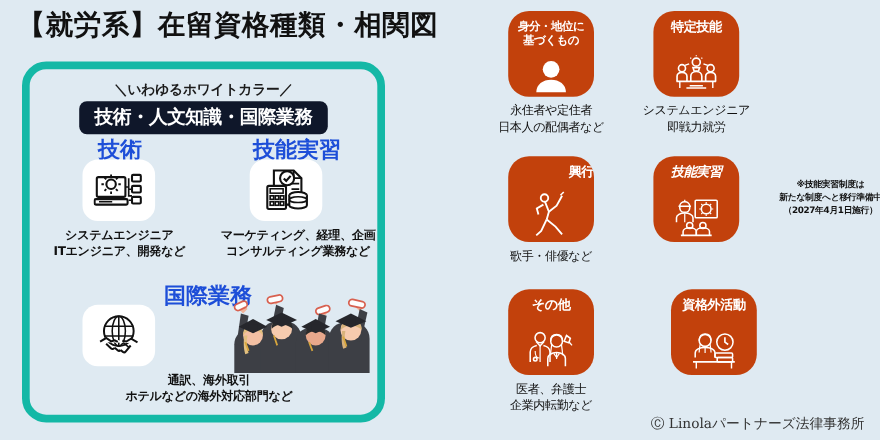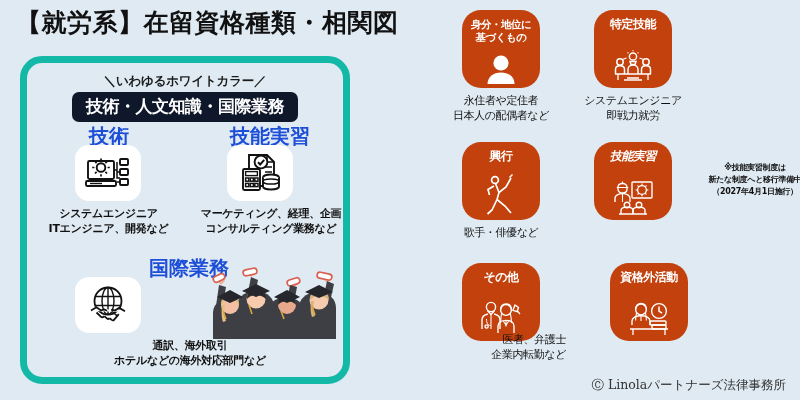--- a/index.html
+++ b/index.html
@@ -351,21 +351,21 @@
         <path d="M2 24h36" stroke-width="1.6"></path>
         <path d="M5 24v6M35 24v6M14 28h12" stroke-width="1.3"></path>
         <path d="M11 30h18" stroke-width="1.3"></path>
       </svg>
     </div>
   </div>
   <div class="card-caption" style="left: 568px; top: 94px; white-space: pre-line;">システムエンジニア
 即戦力就労</div>
 
   <div class="card" style="left:462px; top:142px;">
-    <div class="card-title" style="white-space: pre-line;">興行</div>
+    <div class="card-title" style="white-space: pre-line; text-align: right;">興行</div>
     <div class="card-icon">
       <svg width="36" height="44" viewBox="0 0 36 44" fill="none" stroke="#fff" stroke-width="1.7">
         <circle cx="12" cy="8" r="3.4"></circle>
         <path d="M12.5 11.5l3.5 9-2 7"></path>
         <path d="M16 20.5l7-5.5 5-9"></path>
         <path d="M11 14l-6 3.5 1.5 5.5"></path>
         <path d="M14 27.5L9 38l-4.5 4"></path>
         <path d="M14 27.5l8 6.5 6 7"></path>
         <path d="M26.5 5.5l3-3" stroke-width="1.4"></path>
       </svg>
@@ -411,21 +411,21 @@
         <path d="M21.6 11c0-4 2.4-6 5.4-6s5.4 2 5.4 6" stroke-width="1.3"></path>
         <path d="M22.6 14c-1 6-1 10-1 10M31.4 14c1 6 1 10 1 10" stroke-width="1.1"></path>
         <path d="M19 34v-7c0-3.4 3.4-5.6 8-5.6s8 2.2 8 5.6v7"></path>
         <path d="M27 21.4v6" stroke-width="1.1"></path>
         <path d="M24.4 22.2L27 26l2.6-3.8" stroke-width="1.1"></path>
         <path d="M36 6l3.5 2.5-1.4 4.2-4.2-1.4z"></path>
         <path d="M38 11.5l3 3.5" stroke-width="1.2"></path>
       </svg>
     </div>
   </div>
-  <div class="card-caption" style="left: 436px; top: 333px; white-space: pre-line; text-align: right;">医者、弁護士
+  <div class="card-caption" style="left: 436px; top: 347px; white-space: pre-line;">医者、弁護士
 企業内転勤など</div>
 
   <div class="card" style="left:594px; top:263px;margin-left:16px;">
     <div class="card-title" style="white-space: pre-line;">資格外活動</div>
     <div class="card-icon">
       <svg width="42" height="36" viewBox="0 0 42 36" fill="none" stroke="#fff" stroke-width="1.4">
         <circle cx="13" cy="8.5" r="5.4"></circle>
         <path d="M7.6 8.5c0-4 2.4-6 5.4-6s5.4 2 5.4 6" stroke-width="1.3"></path>
         <path d="M8.6 11.5c-1 5-1 8-1 8M17.4 11.5c1 5 1 8 1 8" stroke-width="1.1"></path>
         <path d="M4 24v-4c0-3.2 4-5.2 9-5.2s9 2 9 5.2v4"></path>

